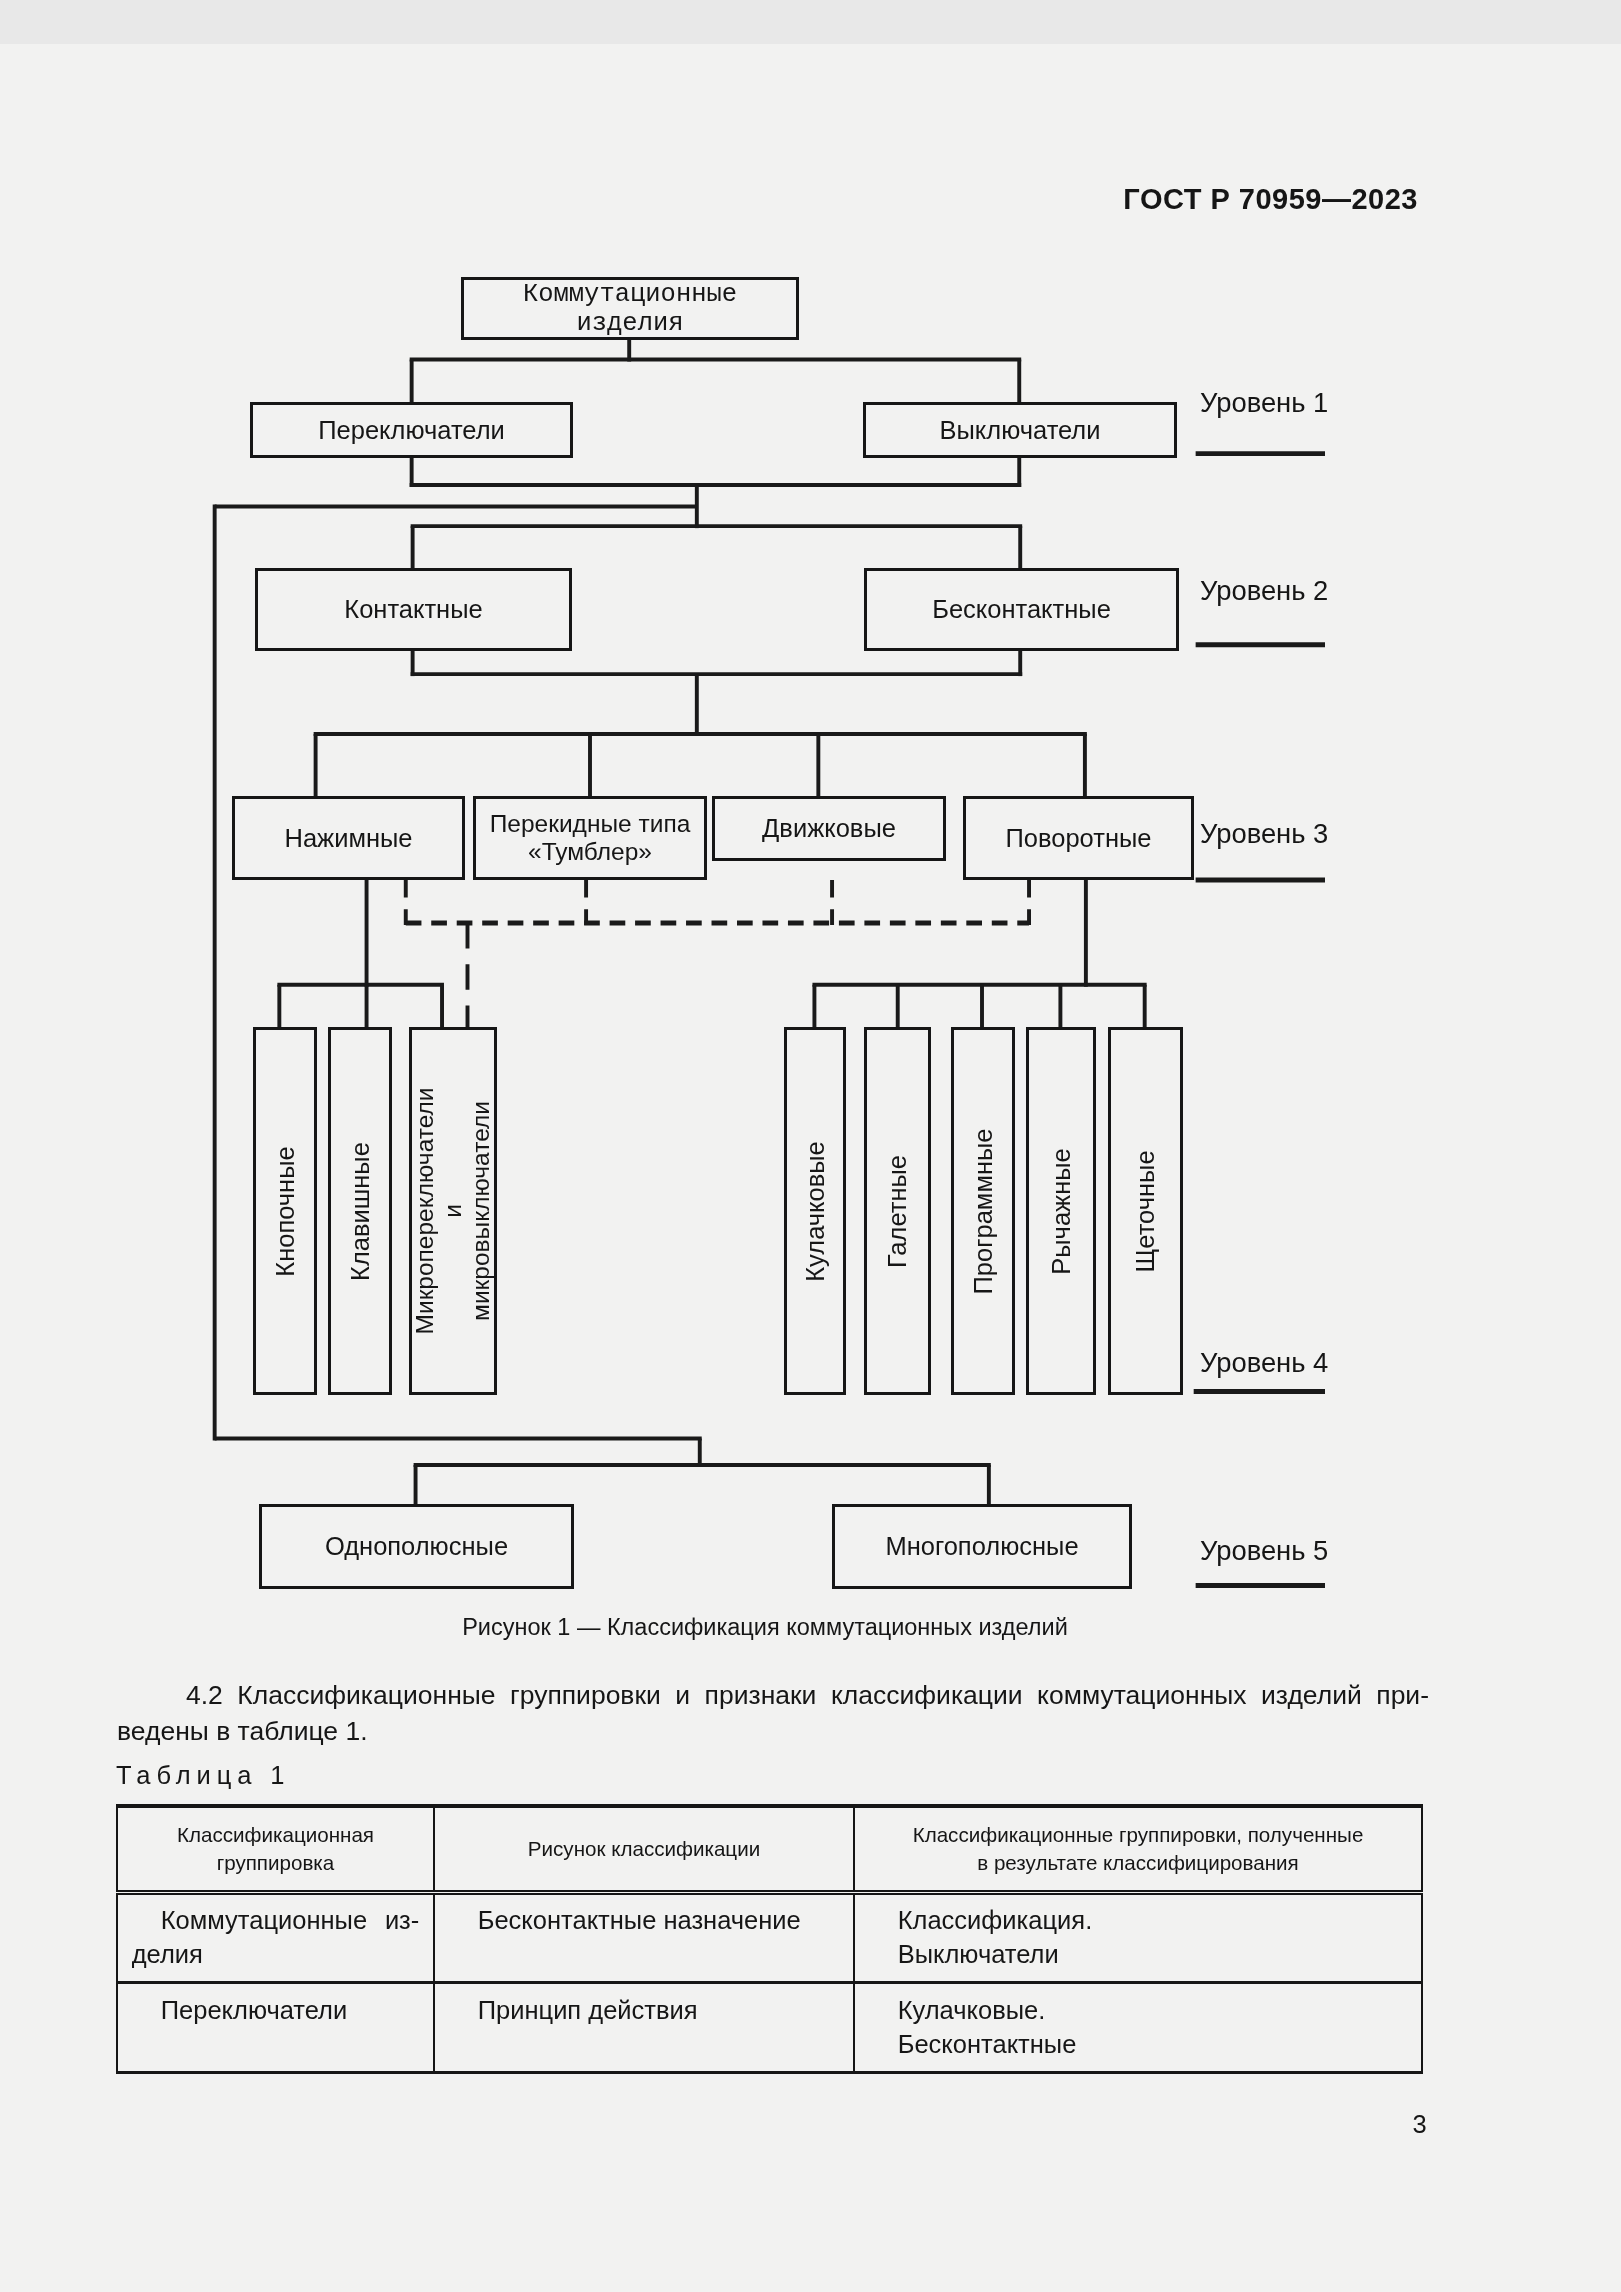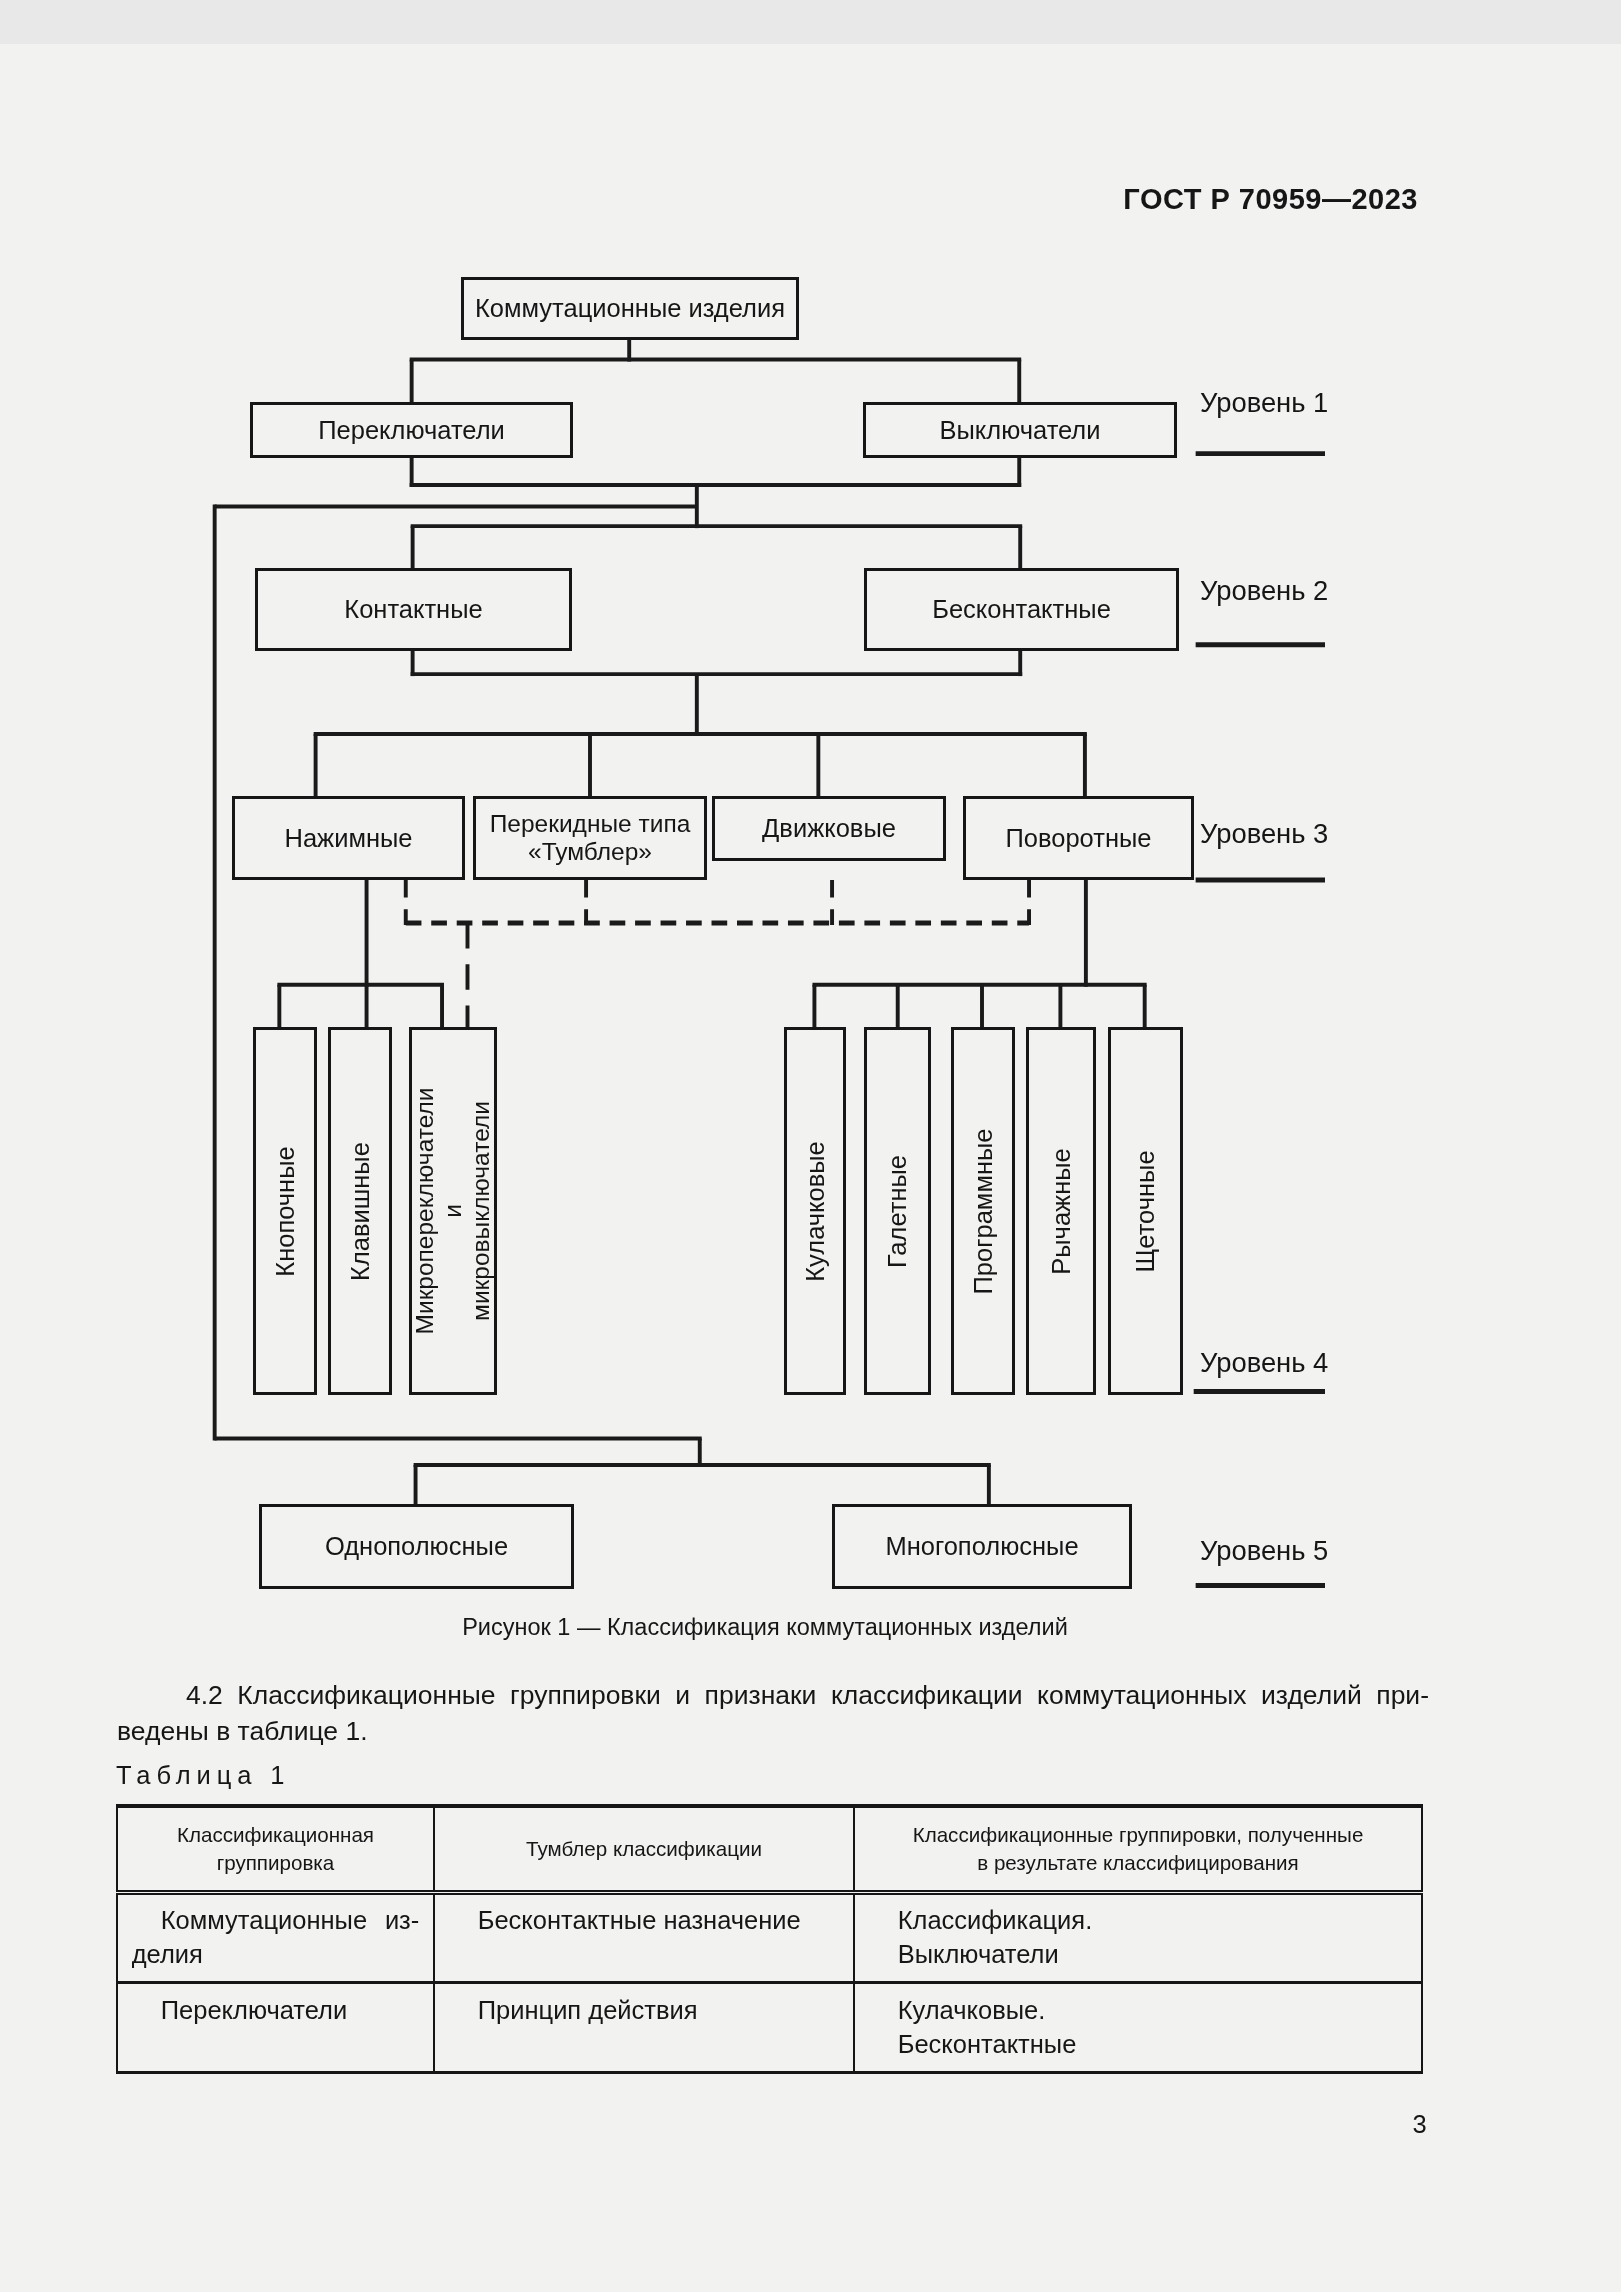--- a/index.html
+++ b/index.html
@@ -114,21 +114,21 @@
     <line class="s" x1="424" y1="1450" x2="424" y2="1493"></line>
     <line class="s" x1="1009" y1="1450" x2="1009" y2="1493"></line>
 
     <line class="u" x1="1220" y1="418" x2="1352" y2="418"></line>
     <line class="u" x1="1220" y1="613" x2="1352" y2="613"></line>
     <line class="u" x1="1220" y1="853" x2="1352" y2="853"></line>
     <line class="u" x1="1218" y1="1375" x2="1352" y2="1375"></line>
     <line class="u" x1="1220" y1="1573" x2="1352" y2="1573"></line>
   </svg>
 
-  <div class="dbox" style="left:461px;top:233px;width:338px;height:63px;">
+  <div class="dbox" style="left:461px;top:233px;width:338px;height:63px;font-family:Liberation Mono, monospace;">
       <span>Коммутационные изделия</span>
     </div>
 
   <div class="dbox" style="left:250px;top:358px;width:323px;height:56px;">
       <span>Переключатели</span>
     </div>
   <div class="dbox" style="left:863px;top:358px;width:314px;height:56px;">
       <span>Выключатели</span>
     </div>
 
@@ -210,21 +210,21 @@
         <col style="width:420px">
         <col style="width:568px">
     </colgroup>
     <thead>
       <tr>
         <th>
           <div>Классификационная</div>
           <div>группировка</div>
         </th>
         <th>
-          <div>Тумблер классификации</div>
+          <div>Рисунок классификации</div>
         </th>
         <th>
           <div>Классификационные группировки, полученные</div>
           <div>в результате классифицирования</div>
         </th>
       </tr>
     </thead>
     <tbody>
       <tr class="r0">
         <td>

